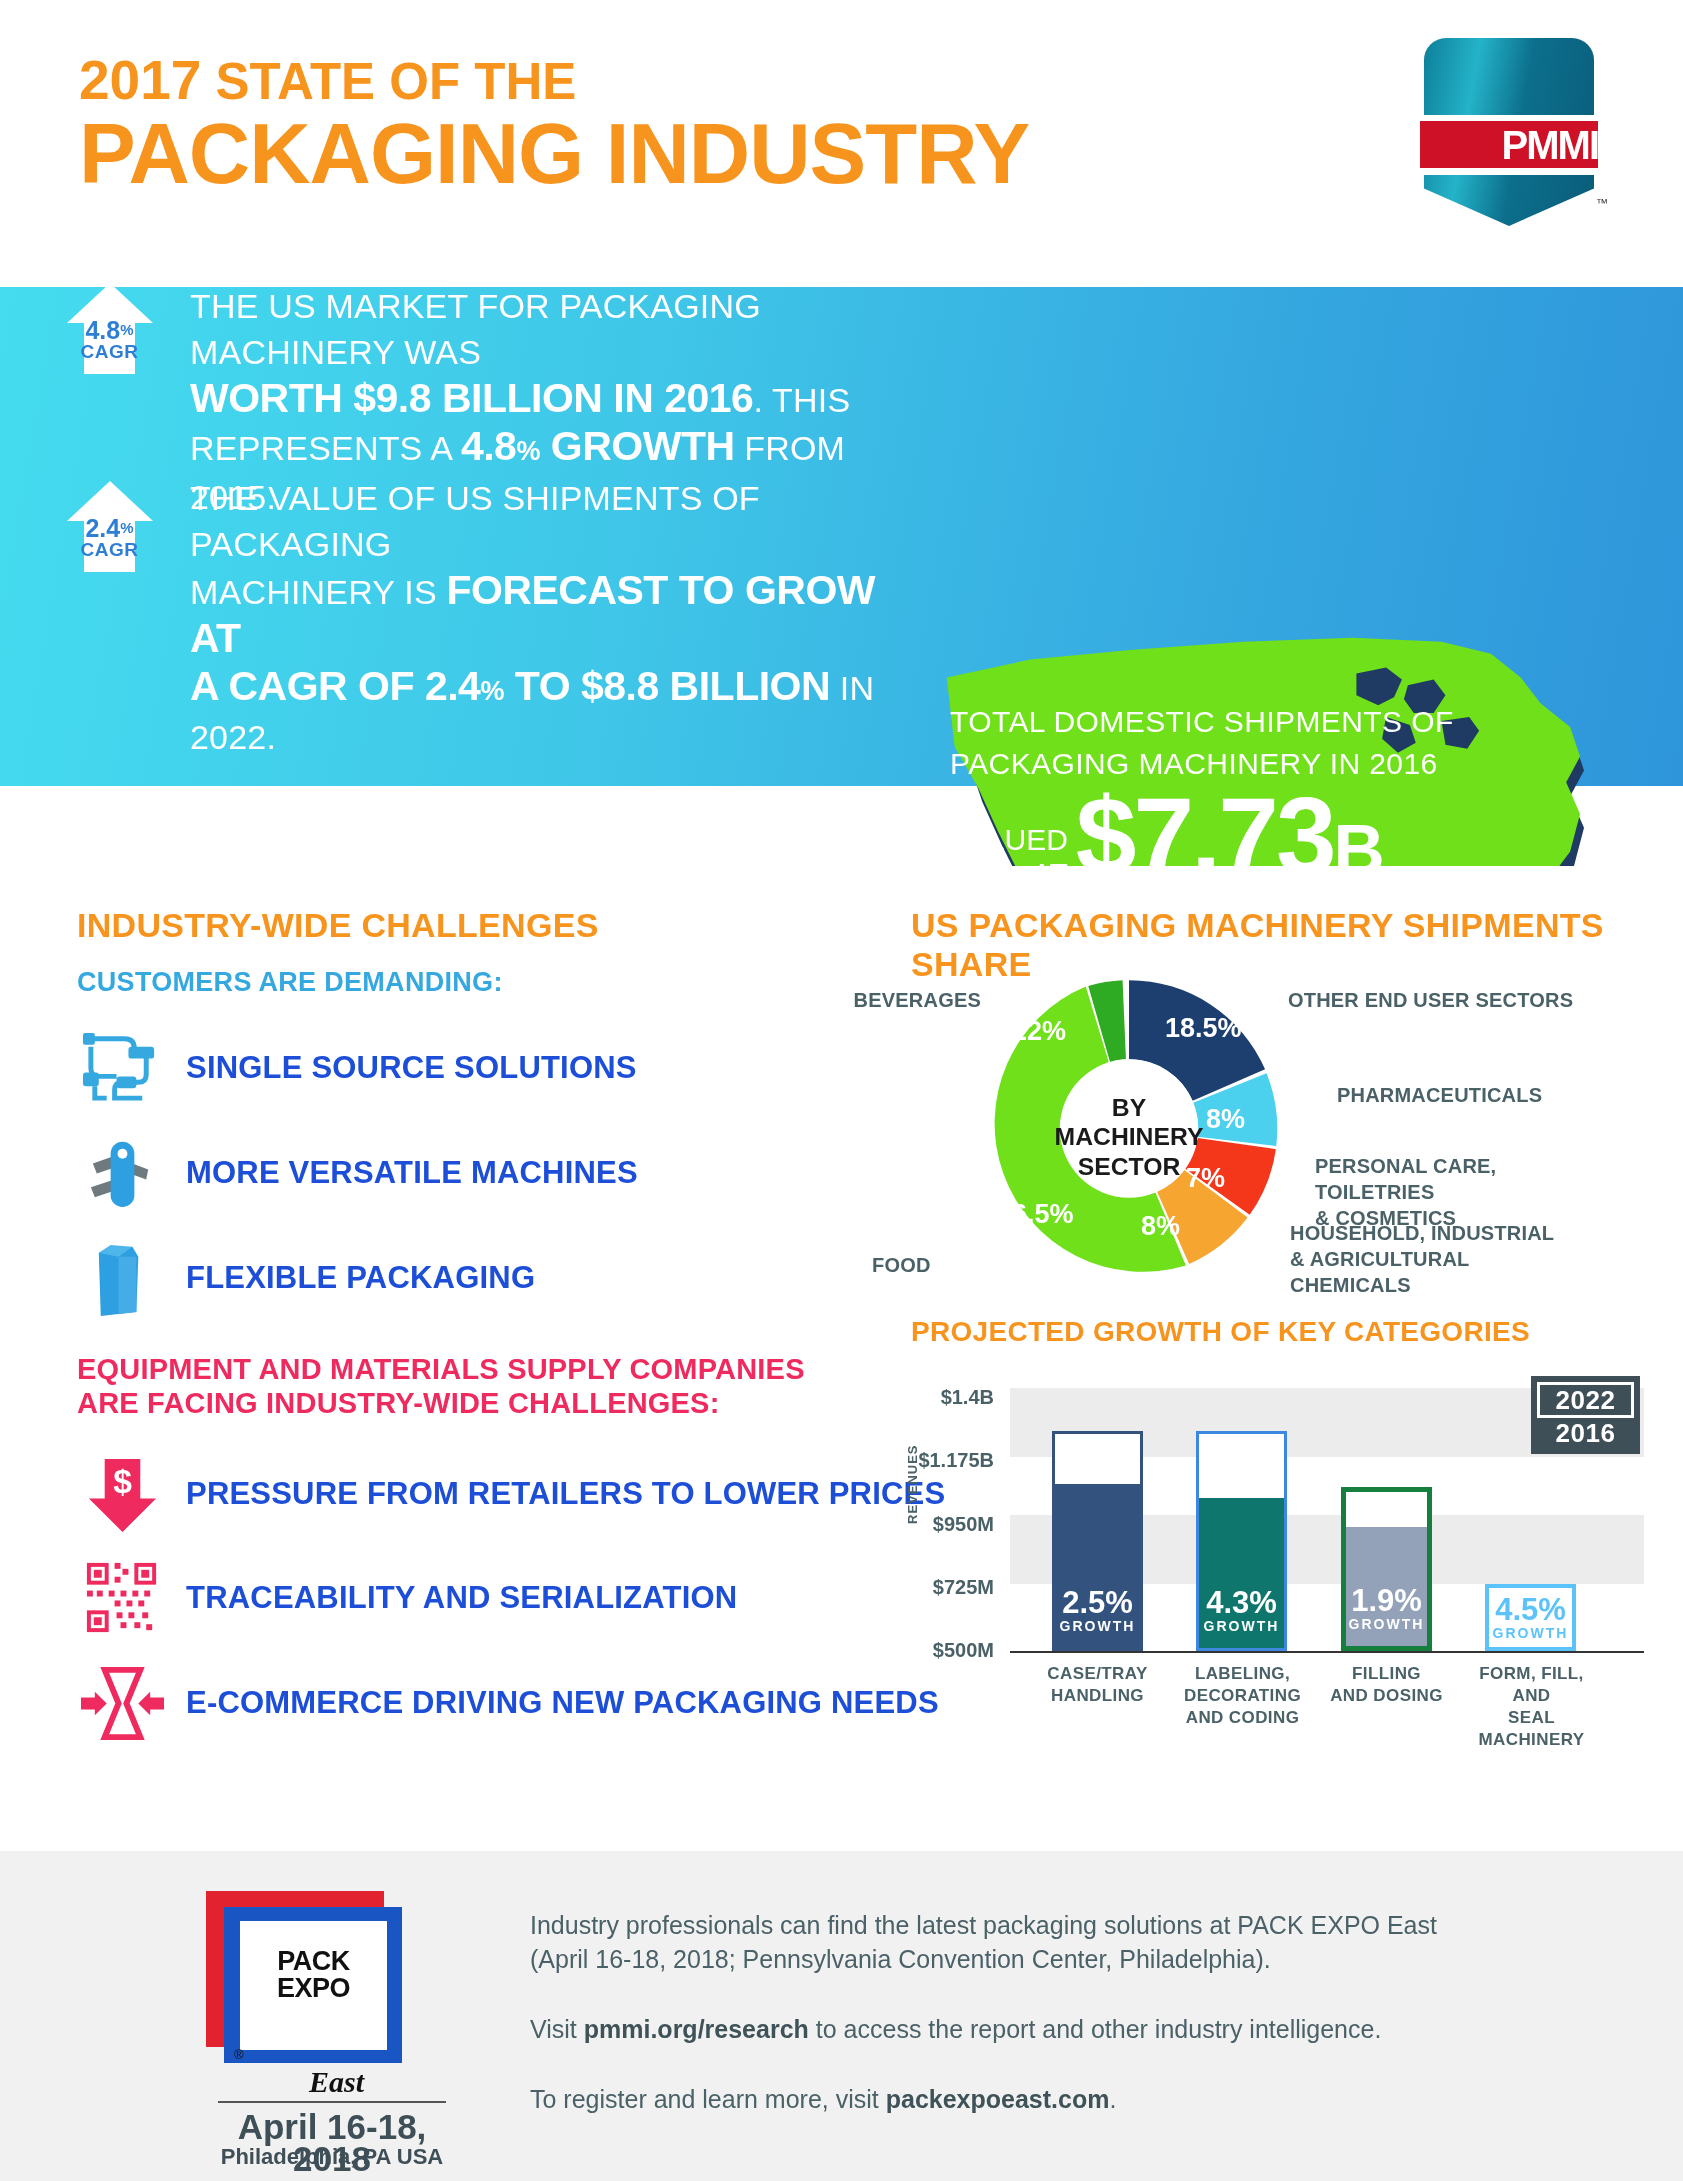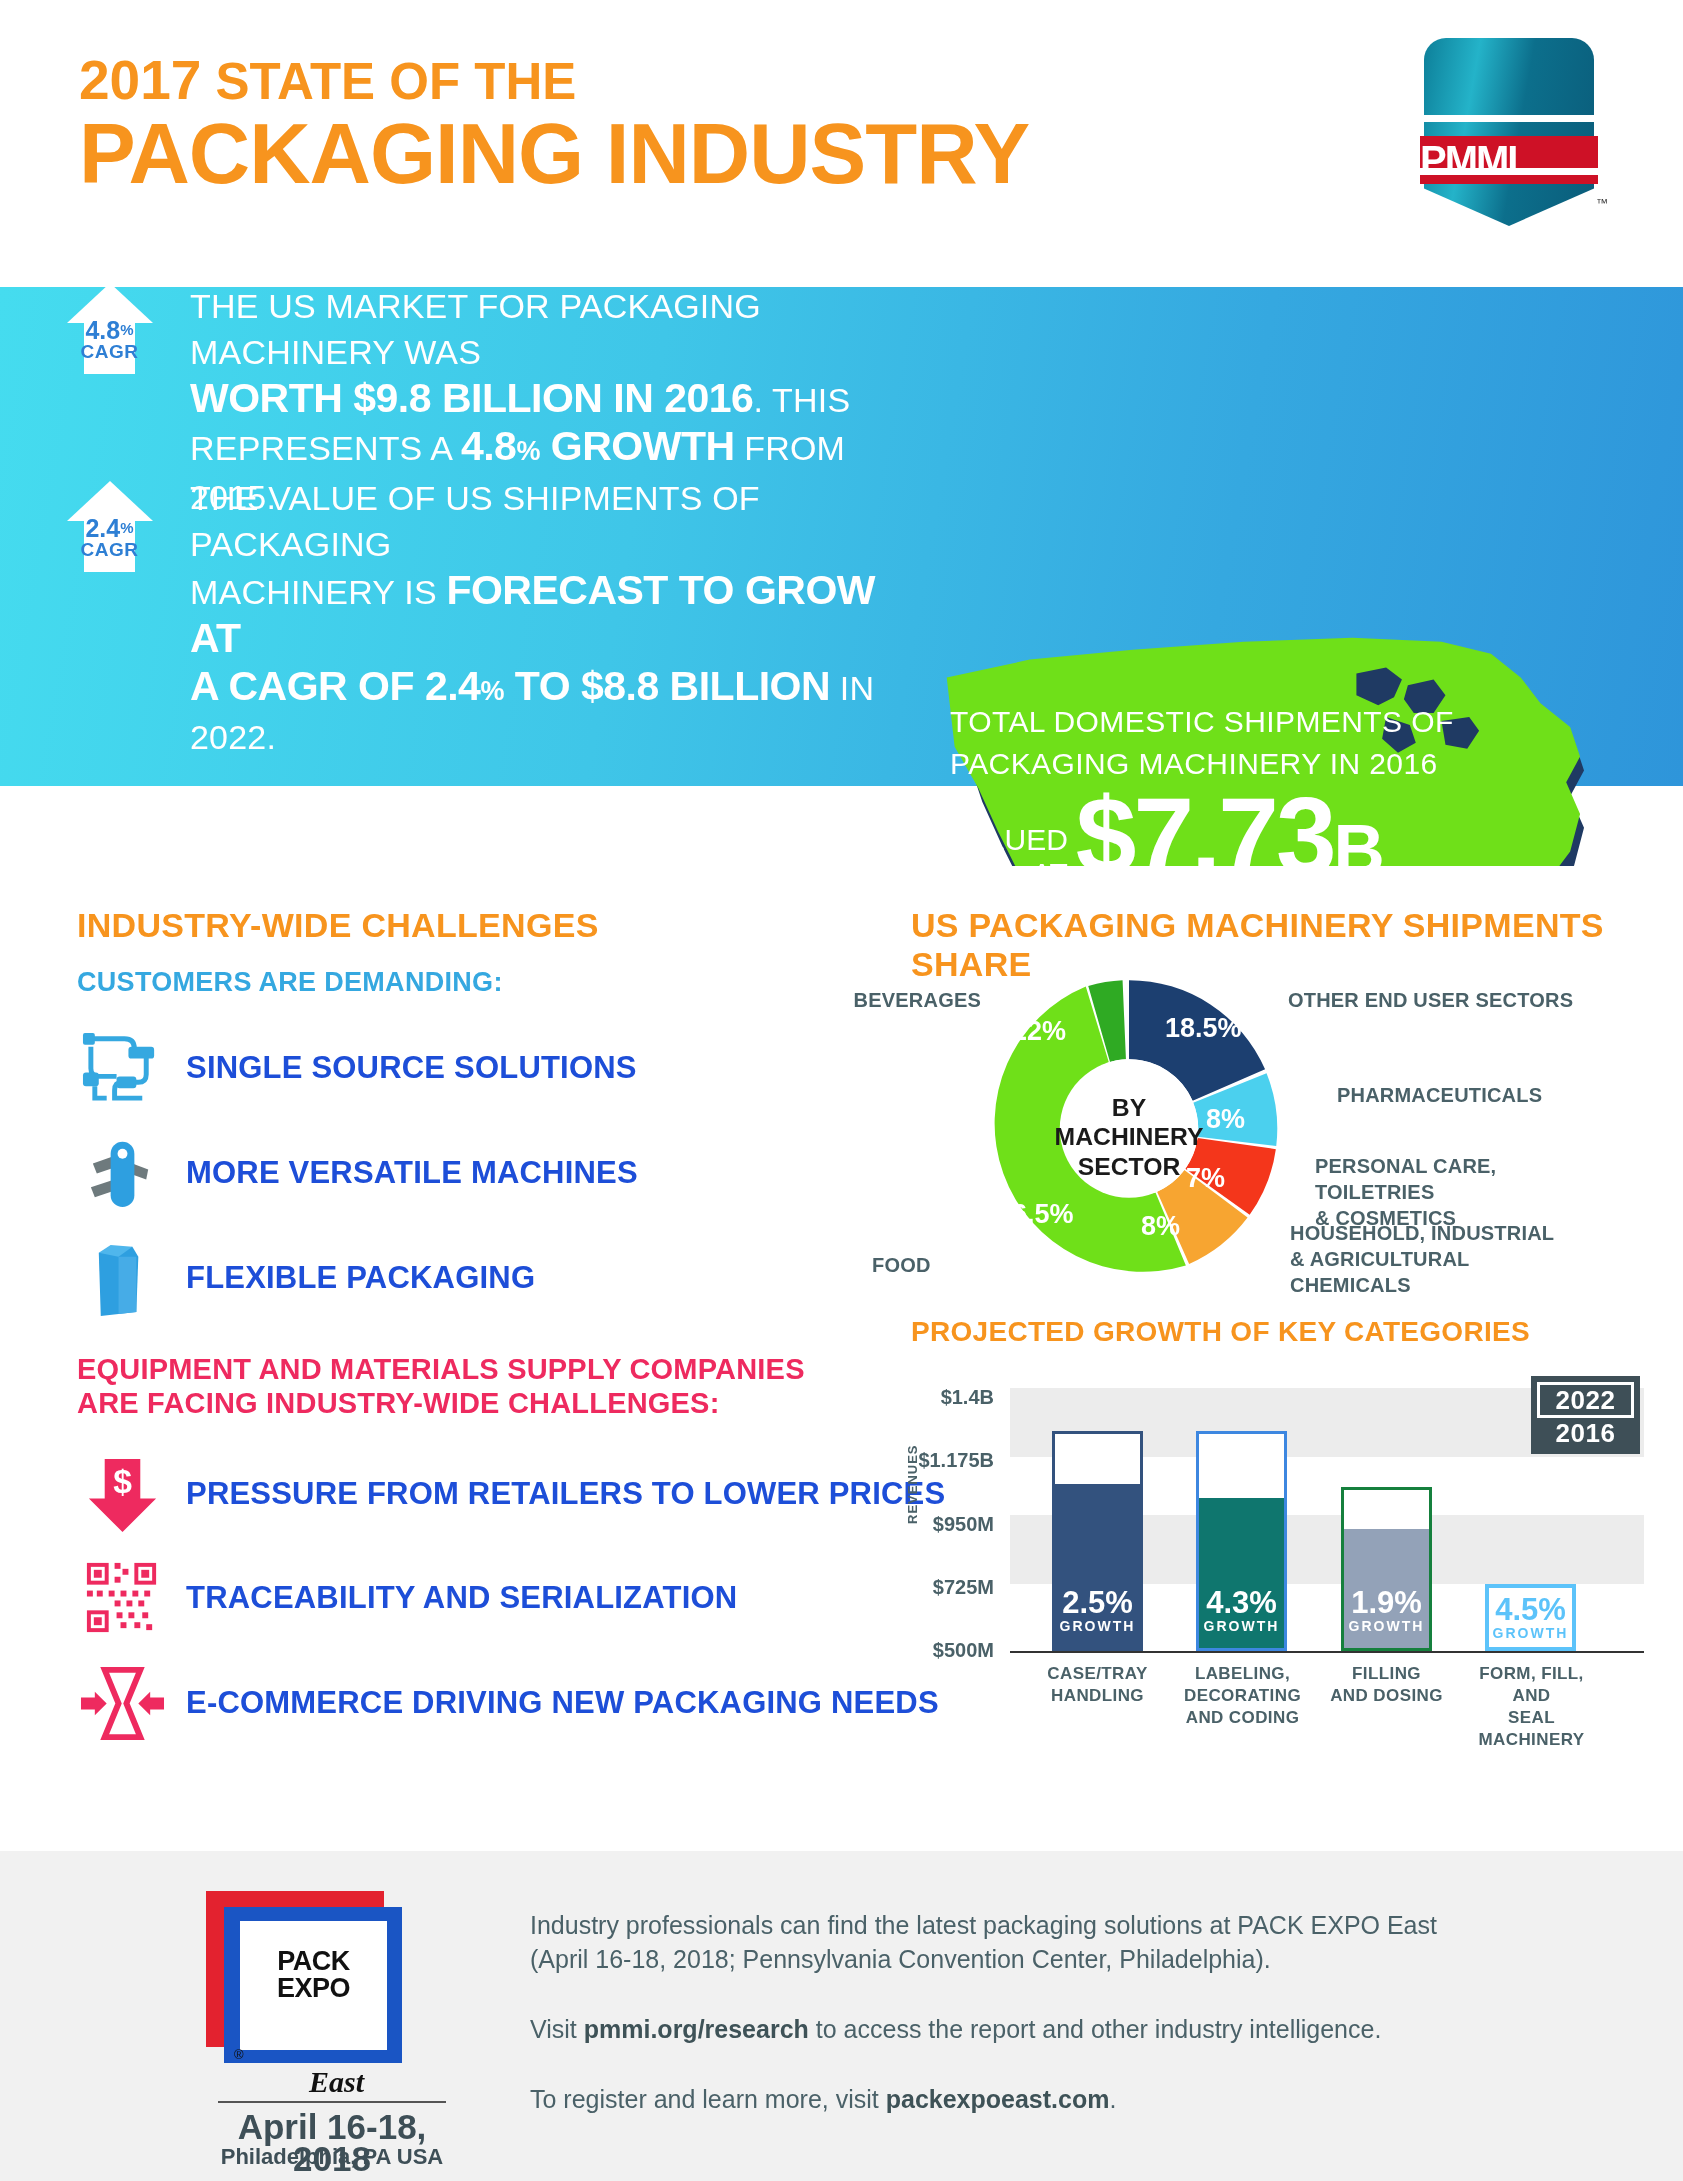--- a/index.html
+++ b/index.html
@@ -19,21 +19,21 @@
   #title-line1 .yr{font-size:55px;}
   #title-line2{font-size:85px;font-weight:bold;color:#F7941E;line-height:87px;
     letter-spacing:-1px;white-space:nowrap;margin-top:2px;}
   
   #pmmi-logo{position:absolute;left:1424px;top:38px;width:170px;height:188px;}
   .pm-shield{position:absolute;left:0;top:0;width:170px;height:188px;
      background:linear-gradient(100deg,#0d7f99 0%,#24b3c9 28%,#0c6f8c 55%,#0a5c7a 100%);
      border-radius:22px 22px 0 0;
      clip-path:polygon(0 0,100% 0,100% 80%,50% 100%,0 80%);}
   .pm-band{position:absolute;left:-4px;top:83px;width:178px;height:48px;
-     background:#CE1126;display:flex;align-items:center;justify-content:flex-start;margin-top:15px;}
+     background:#CE1126;display:flex;align-items:center;justify-content:flex-end;}
   .pm-band span{color:#fff;font-size:40px;font-weight:bold;letter-spacing:-2px;
      font-family:"Liberation Sans",sans-serif;}
   .pm-gapT{position:absolute;left:-4px;top:77px;width:178px;height:7px;background:#fff;}
   .pm-gapB{position:absolute;left:-4px;top:130px;width:178px;height:7px;background:#fff;}
   .pm-tm{position:absolute;right:-14px;bottom:16px;font-size:12px;color:#333;}
 
   
   #hero{position:absolute;left:0;top:287px;width:1683px;height:499px;
      background:linear-gradient(100deg,#45DCEF 0%,#3FC6E8 38%,#35A8E0 72%,#2E95DA 100%);}
   .arrow-badge{position:absolute;width:85px;height:91px;}
@@ -417,21 +417,21 @@
             </div>
           </div>
         </div>
       </div>
       <div class="bar-cat" style="left:261px;top:297px;width:141px;">
         <div>LABELING, DECORATING</div>
         <div>AND CODING</div>
       </div>
 
       <div class="bar-col" style="left:430px;bottom:131px;width:91px;height:0;">
-        <div class="bar-outer" style="left:0;width:91px;height:164px;border:3px solid #15803d;">
+        <div class="bar-outer" style="left:0;width:91px;height:164px;border:5px solid #15803d;">
           <div class="bar-inner" style="height:119px;background:#93A2B8;">
             <div class="bar-growth">
               <div class="g1">1.9%</div>
               <div class="g2">GROWTH</div>
             </div>
           </div>
         </div>
       </div>
       <div class="bar-cat" style="left:410px;top:297px;width:131px;">
         <div>FILLING</div>

